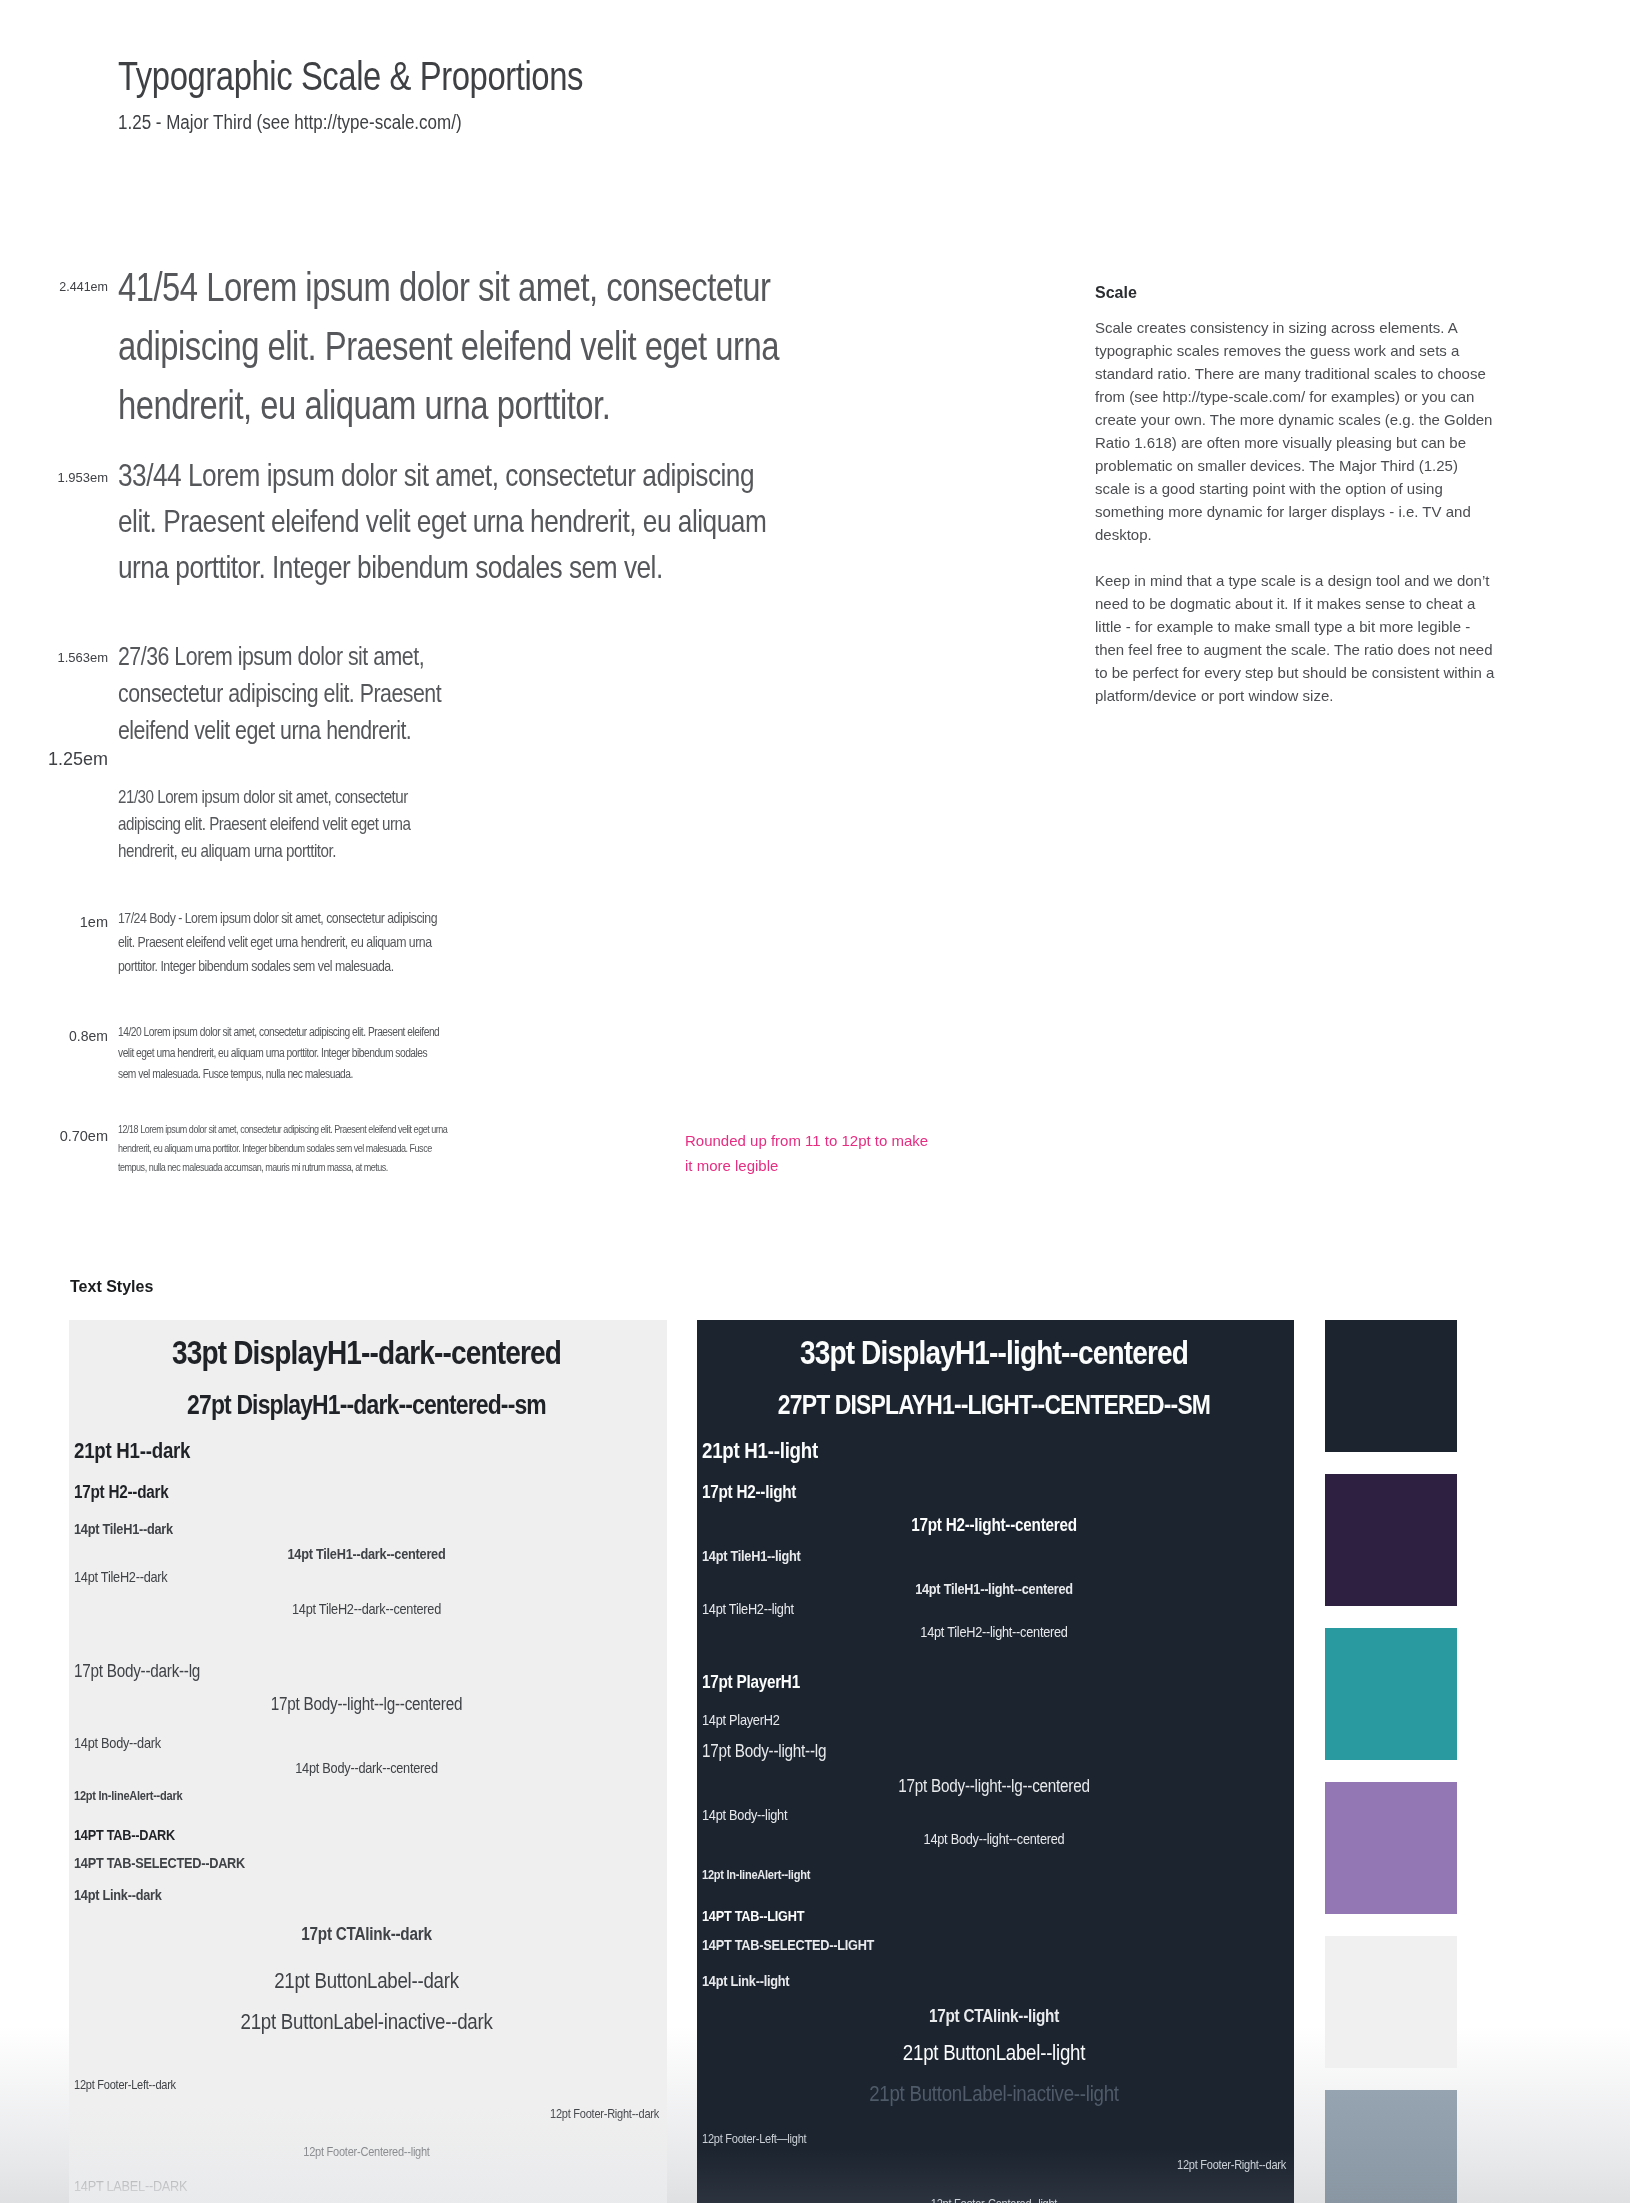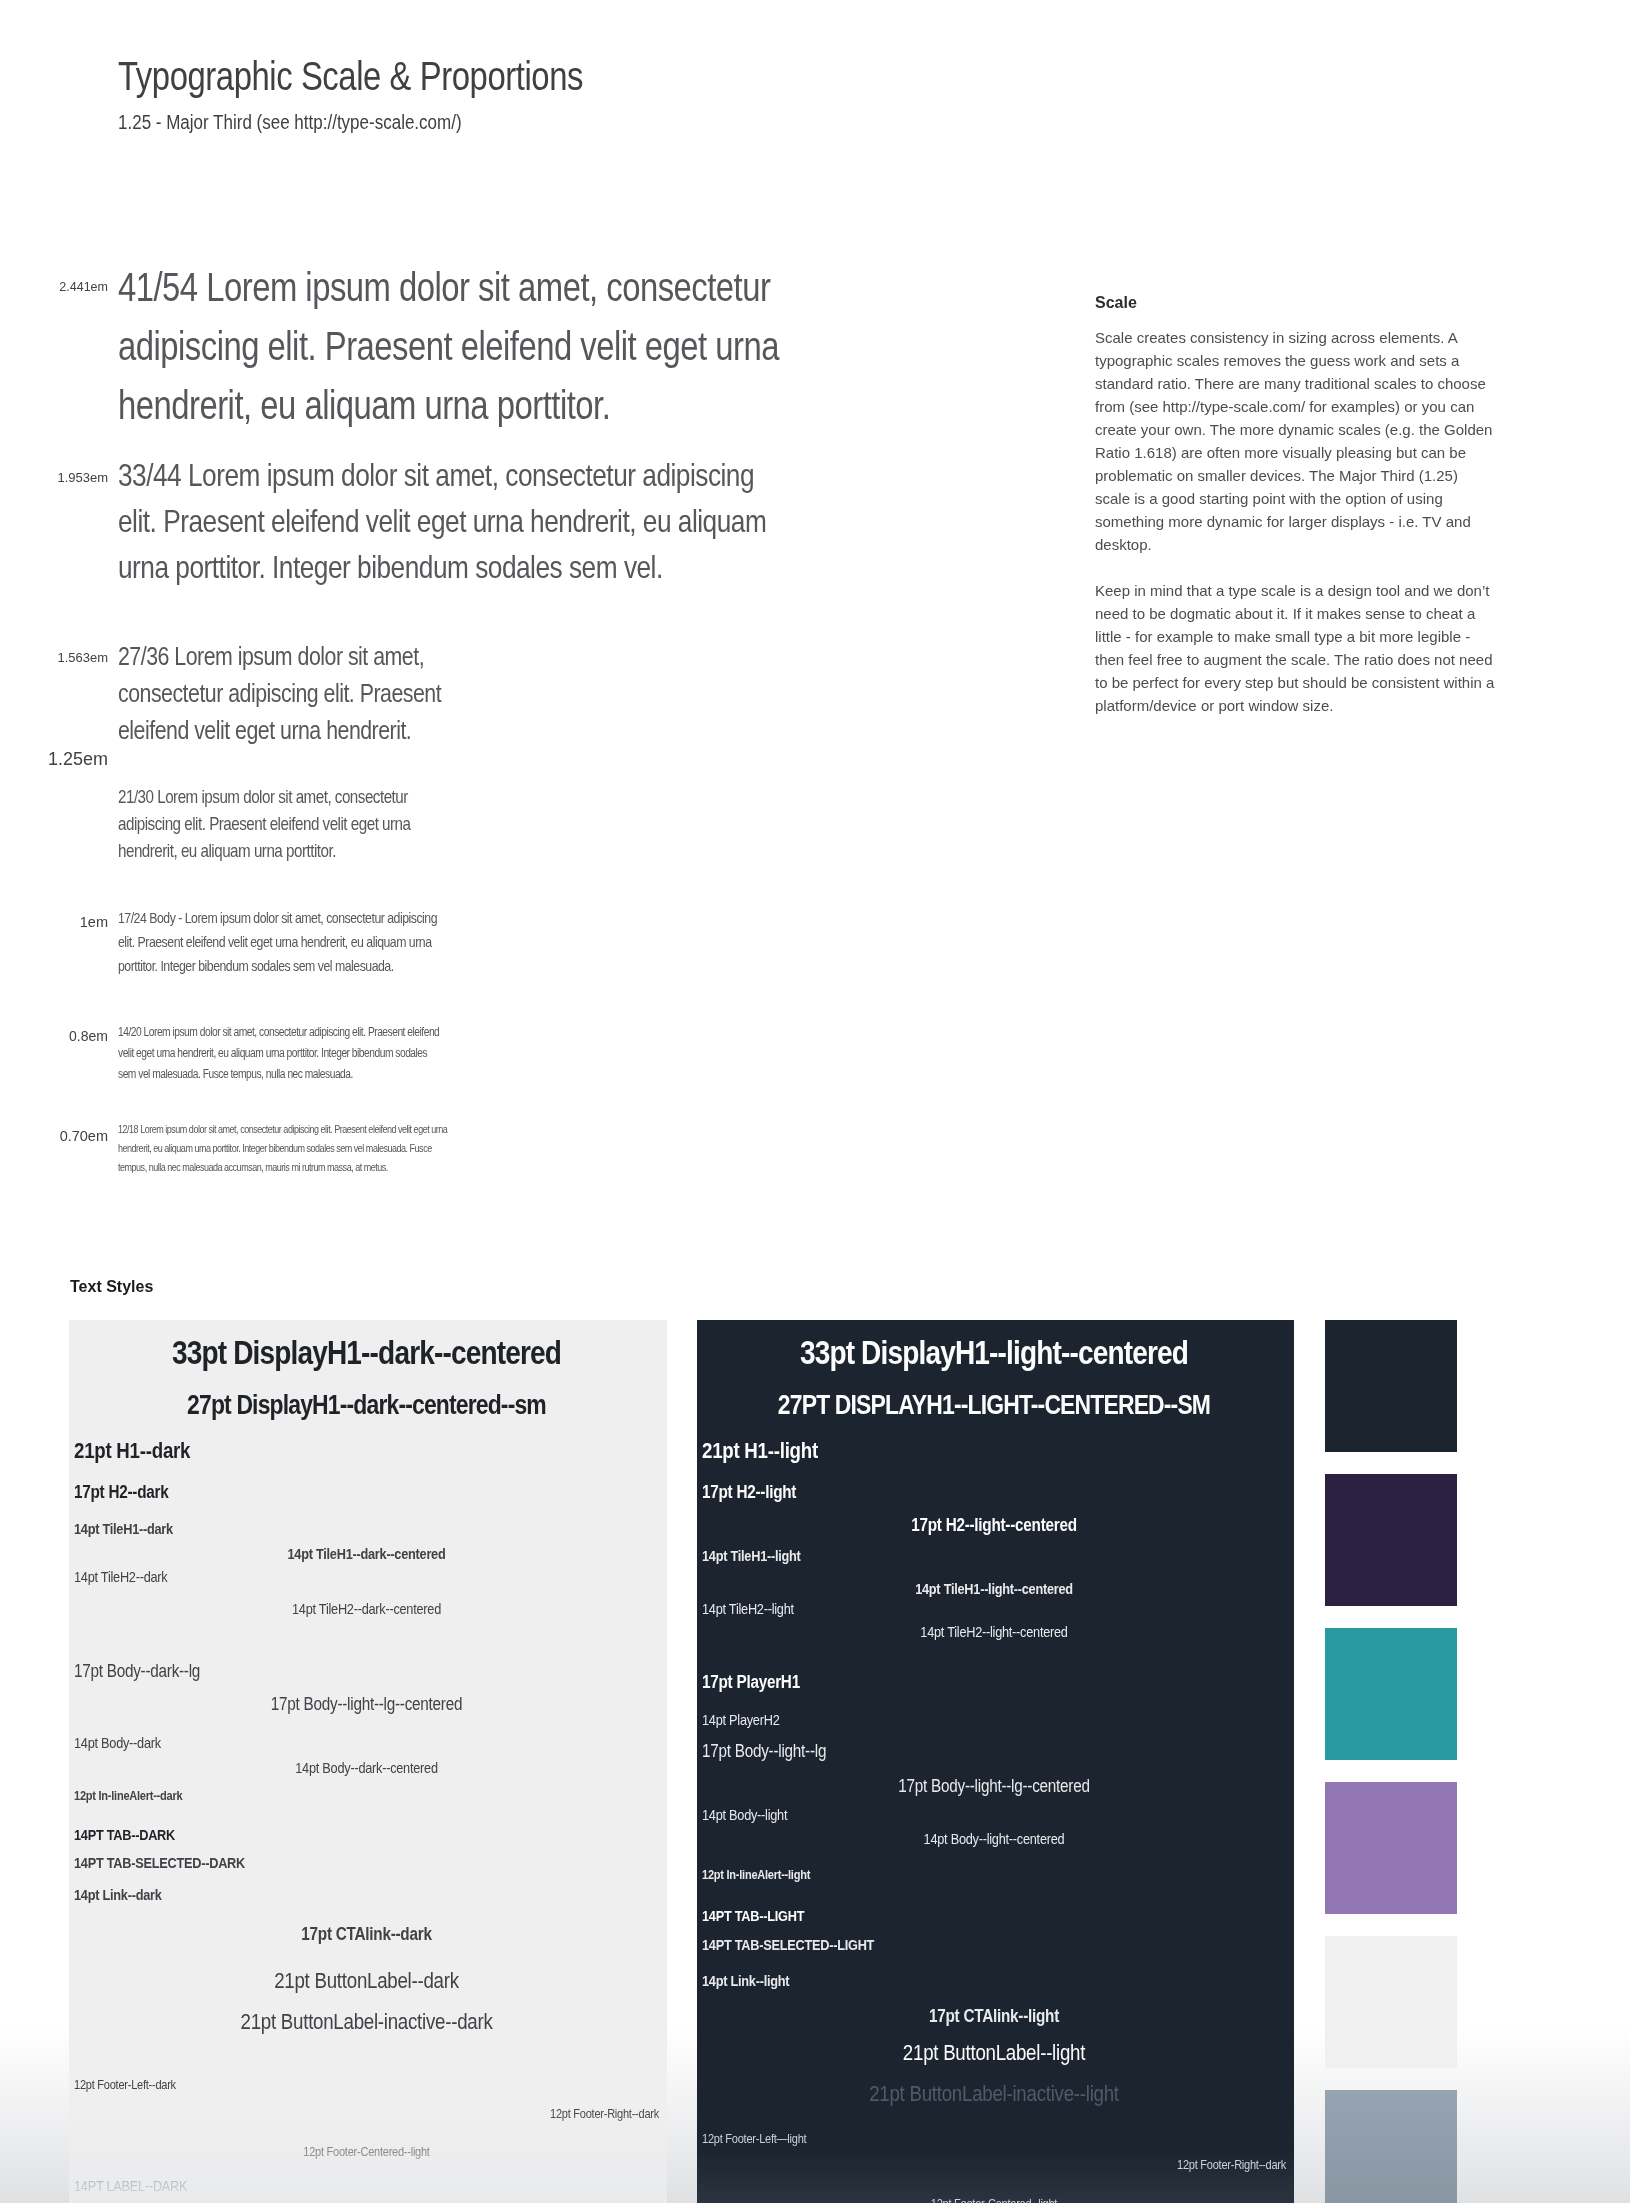--- a/index.html
+++ b/index.html
@@ -12,21 +12,21 @@
              letter-spacing:-0.5px;transform:scaleX(.82);transform-origin:0 0;white-space:pre;}
   .doc-subtitle{position:absolute;left:118px;top:108px;font-size:20px;line-height:28px;color:#3e4043;
              transform:scaleX(.85);transform-origin:0 0;white-space:pre;}
 
   
   .em-label{position:absolute;left:0;width:108px;text-align:right;color:#3f4145;white-space:pre;}
   .sample{position:absolute;left:118px;color:#55575a;white-space:pre-line;letter-spacing:-0.6px;
           transform:scaleX(.82);transform-origin:0 0;}
 
   
-  .sidebar{position:absolute;left:1095px;top:293px;width:400px;color:#4b4d50;}
+  .sidebar{position:absolute;left:1095px;top:283px;width:400px;color:#4b4d50;}
   .sidebar h3{margin:0 0 13px 0;font-size:16px;line-height:20px;color:#2b2d30;}
   .sidebar p{margin:8px 0 23px 0;font-size:15px;line-height:23px;}
 
   
   .pink-note{position:absolute;left:685px;top:1128px;width:310px;font-size:15px;line-height:25px;
              color:#e62d82;white-space:pre-line;}
 
   
   .ts-heading{position:absolute;left:70px;top:1278px;font-size:16px;font-weight:bold;color:#1a1c1e;}
 
@@ -109,20 +109,22 @@
   <div class="sample" style="top:1120px;font-size:11px;line-height:19px;">12/18 Lorem ipsum dolor sit amet, consectetur adipiscing elit. Praesent eleifend velit eget urna
 hendrerit, eu aliquam urna porttitor. Integer bibendum sodales sem vel malesuada. Fusce
 tempus, nulla nec malesuada accumsan, mauris mi rutrum massa, at metus.</div>
 
   <div class="sidebar">
     <h3>Scale</h3>
     <p>Scale creates consistency in sizing across elements. A typographic scales removes the guess work and sets a standard ratio. There are many traditional scales to choose from (see http://type-scale.com/ for examples) or you can create your own. The more dynamic scales (e.g. the Golden Ratio 1.618) are often more visually pleasing but can be problematic on smaller devices. The Major Third (1.25) scale is a good starting point with the option of using something more dynamic for larger displays - i.e. TV and desktop.</p>
     <p>Keep in mind that a type scale is a design tool and we don’t need to be dogmatic about it. If it makes sense to cheat a little - for example to make small type a bit more legible - then feel free to augment the scale. The ratio does not need to be perfect for every step but should be consistent within a platform/device or port window size.</p>
   </div>
 
+  <div class="pink-note">Rounded up from 11 to 12pt to make
+it more legible</div>
 
   <div class="ts-heading">Text Styles</div>
 
   <div class="panel lp">
     <div class="pr ts-33b al-c c-head" style="top:14px">33pt DisplayH1--dark--centered</div>
     <div class="pr ts-27b al-c c-head" style="top:70px">27pt DisplayH1--dark--centered--sm</div>
     <div class="pr ts-22b c-head" style="top:118px">21pt H1--dark</div>
     <div class="pr ts-18b c-head" style="top:162px">17pt H2--dark</div>
     <div class="pr ts-15b c-teal" style="top:200px">14pt TileH1--dark</div>
     <div class="pr ts-15b al-c c-teal" style="top:225px">14pt TileH1--dark--centered</div>

